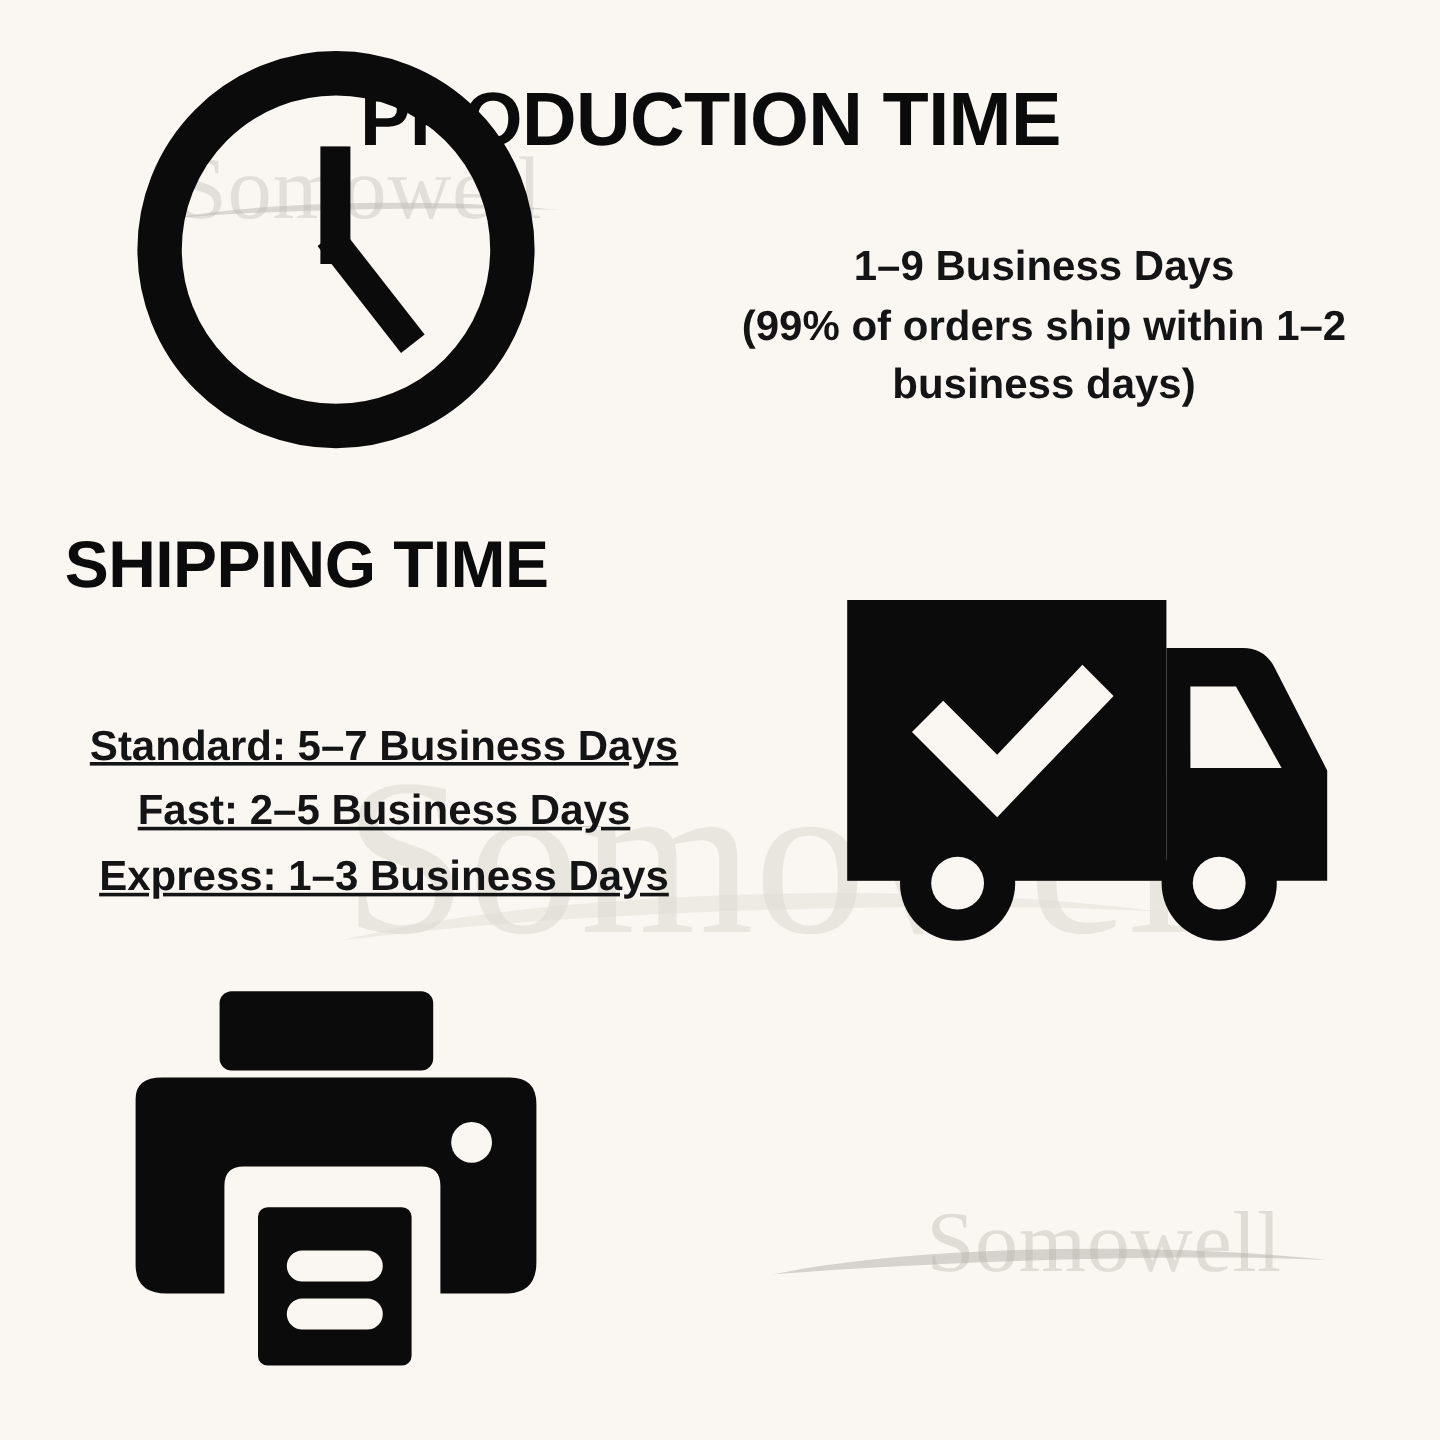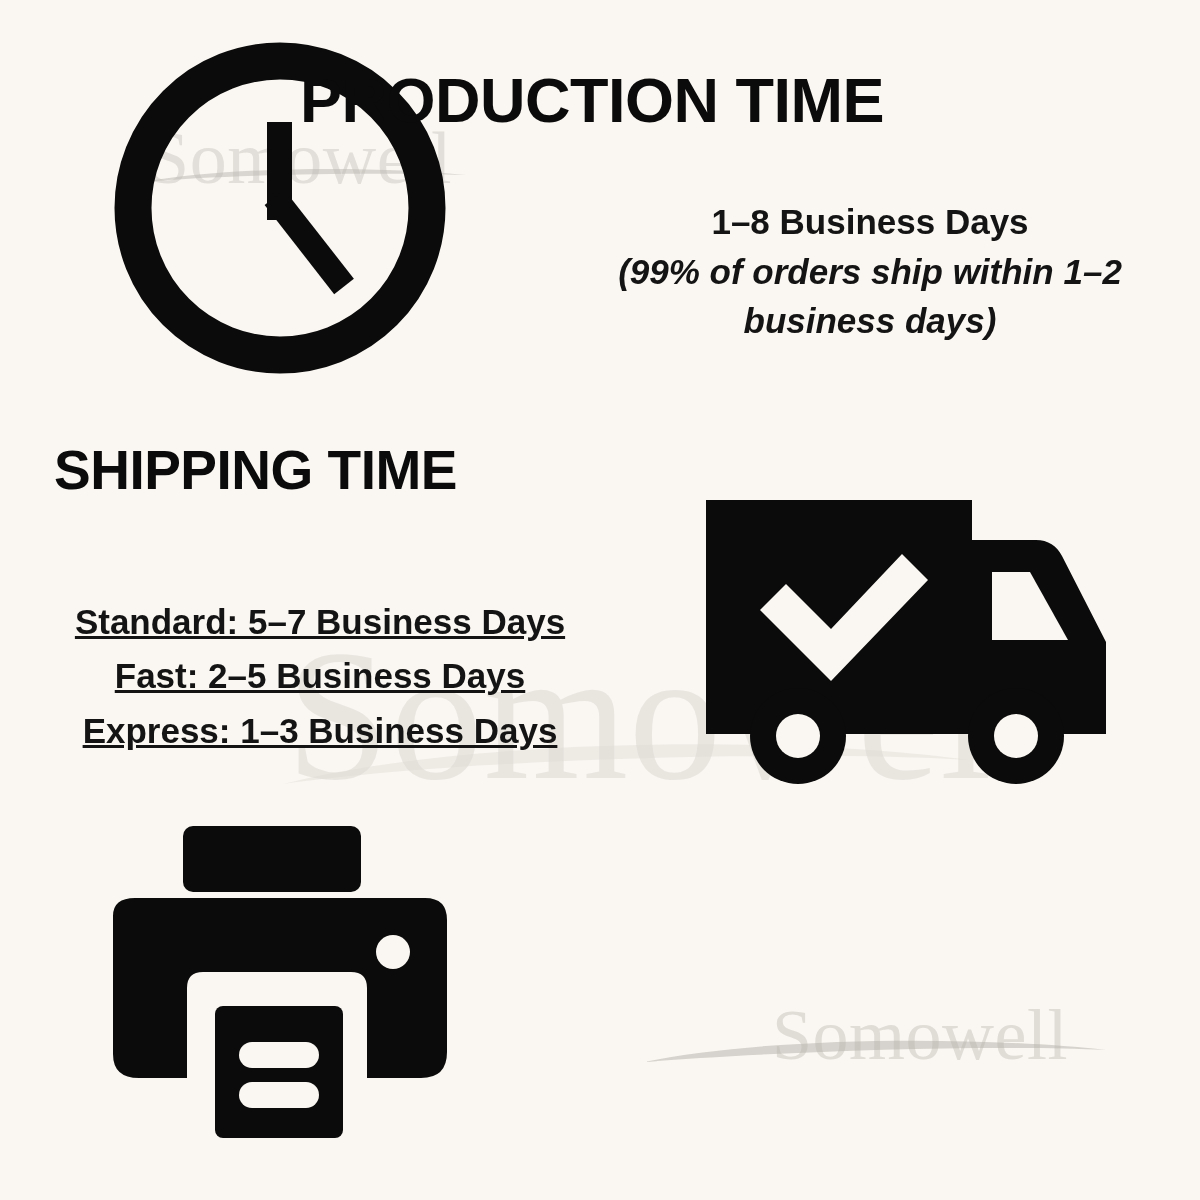--- a/index.html
+++ b/index.html
@@ -79,21 +79,20 @@
     position: absolute;
     left: 560px; top: 197px;
     width: 620px;
     text-align: center;
     color: #141414;
     font-size: 35px;
     font-weight: 700;
     line-height: 1.42;
   }
   #production-detail .note {
-    font-style: italic;
     display: inline-block;
   }
 
   #shipping-list {
     position: absolute;
     left: 10px; top: 595px;
     width: 620px;
     text-align: center;
     color: #141414;
     font-size: 35px;
@@ -132,21 +131,21 @@
     <circle cx="172" cy="172" r="147" fill="none" stroke="#0B0B0B" stroke-width="37"></circle>
 
     <rect x="159" y="86" width="25" height="98" fill="#0B0B0B"></rect>
 
     <rect x="159" y="160" width="25" height="113" fill="#0B0B0B" transform="rotate(-38 171 168)"></rect>
   </svg>
 
   <div class="heading" id="production-heading">PRODUCTION TIME</div>
 
   <div id="production-detail">
-    <div>1–8 Business Days</div>
+    <div>1–9 Business Days</div>
     <span class="note">(99% of orders ship within 1–2 business days)</span>
   </div>
 
   <div class="heading" id="shipping-heading">SHIPPING TIME</div>
 
   <div id="shipping-list">
     <div>Standard: 5–7 Business Days</div>
     <div>Fast: 2–5 Business Days</div>
     <div>Express: 1–3 Business Days</div>
   </div>

